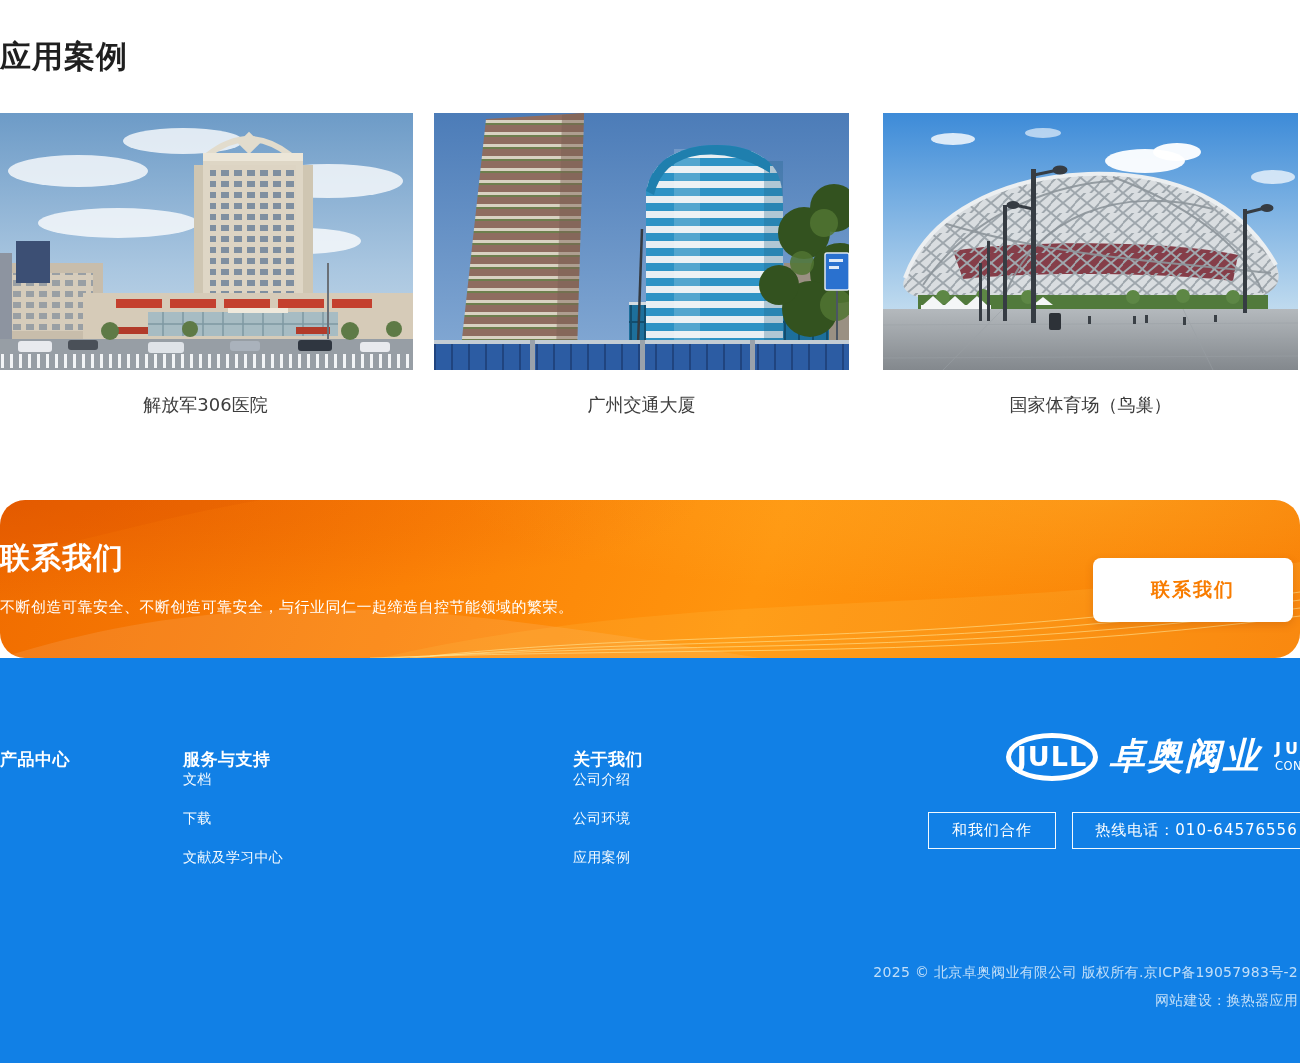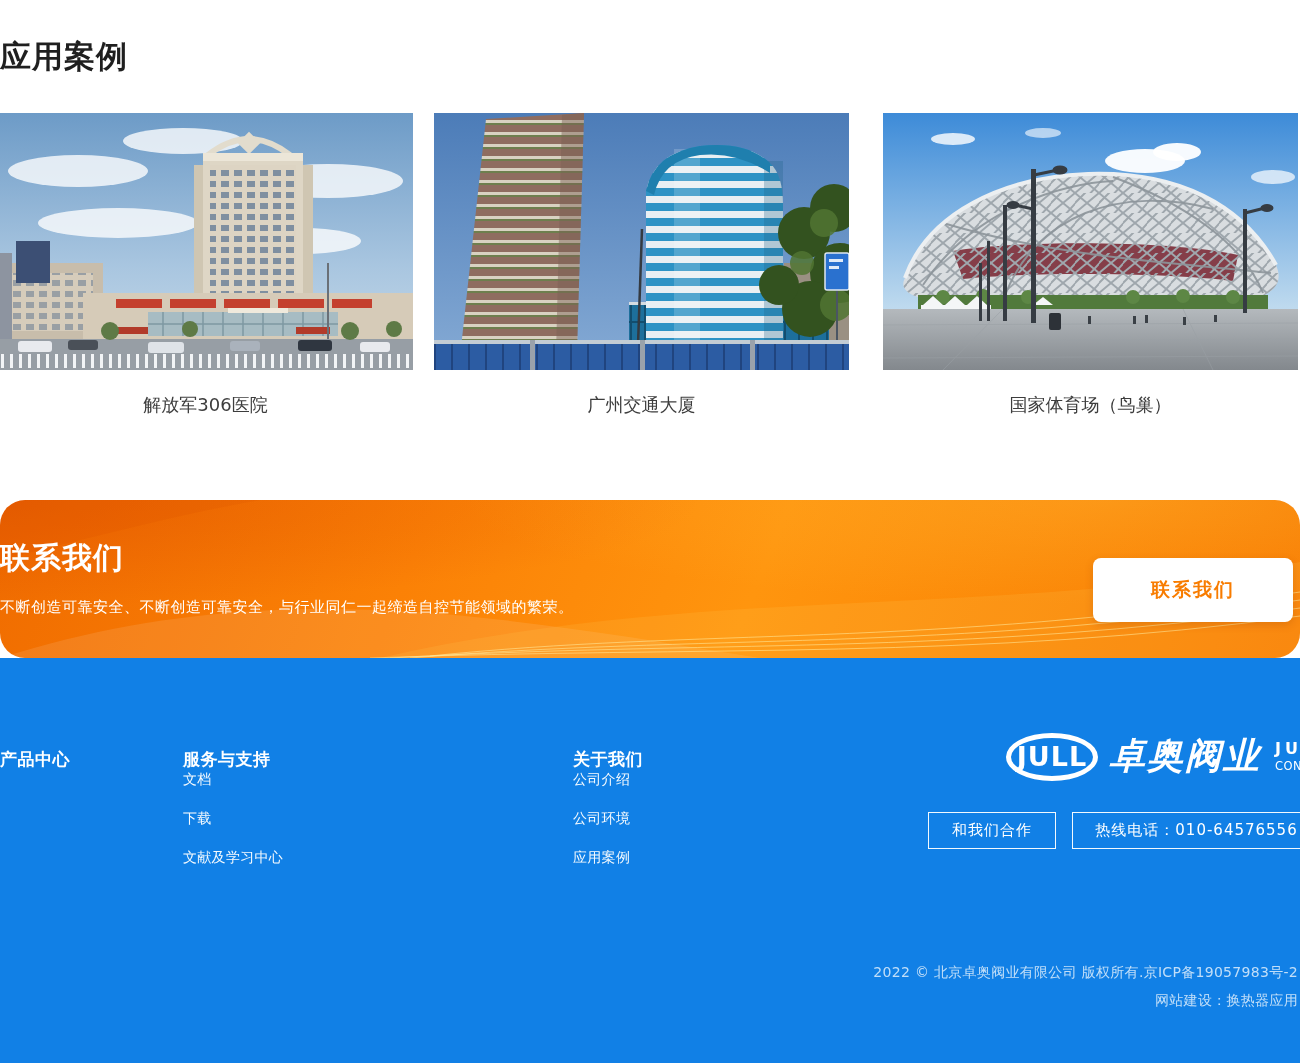--- a/index.html
+++ b/index.html
@@ -355,18 +355,18 @@
       <div class="brand-en">
         <div class="en-top">JULL</div>
         <div class="en-sub">CONTROL VALVE</div>
       </div>
     </div>
 
     <button class="f-btn cooperate">和我们合作</button>
     <button class="f-btn hotline">热线电话：010-64576556</button>
 
     <div class="copyright">
-      <div>2022 © 北京卓奥阀业有限公司 版权所有.京ICP备19057983号-2</div>
+      <div>2025 © 北京卓奥阀业有限公司 版权所有.京ICP备19057983号-2</div>
       <div class="credit">网站建设：换热器应用</div>
     </div>
 
   </footer>
 </div>
 
 </body></html>

